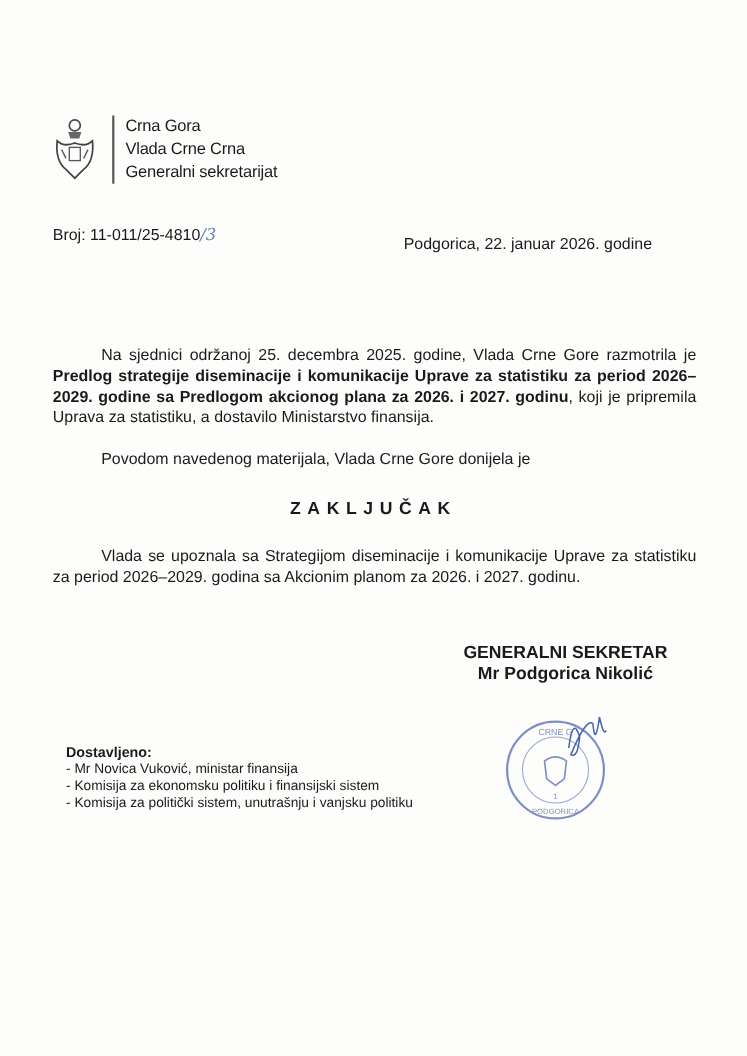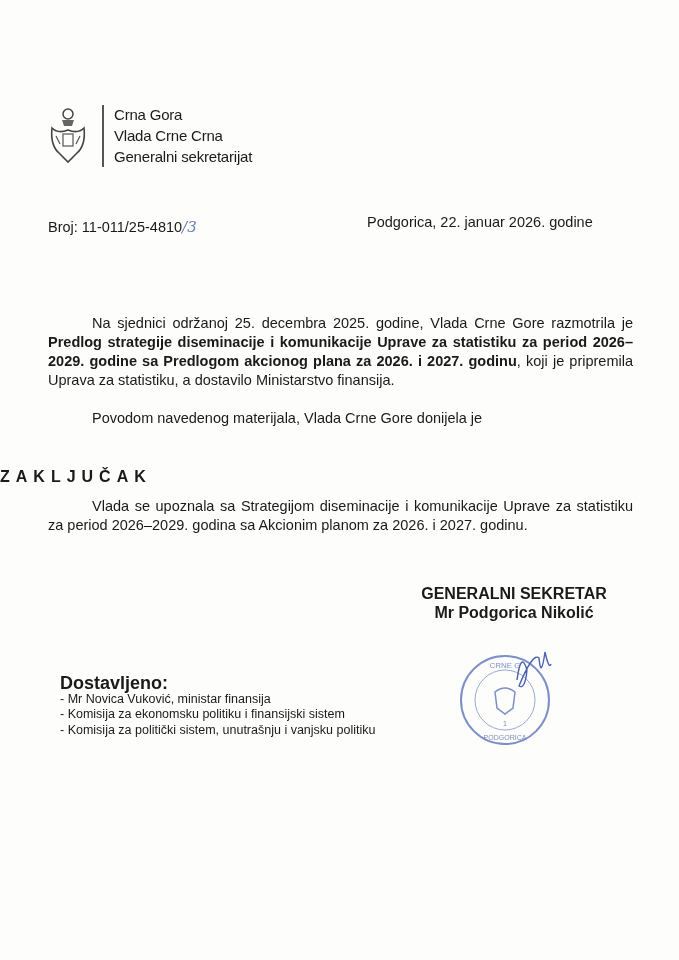--- a/index.html
+++ b/index.html
@@ -6,32 +6,32 @@
   body {
     width: 679px; height: 960px; background: #fdfdfc;
     font-family: "Liberation Sans", sans-serif; color: #1a1a1a;
     position: relative; overflow: hidden;
   }
   .abs { position: absolute; }
   .header { left: 48px; top: 104px; display: flex; align-items: center; }
   .crest { width: 40px; height: 60px; margin-right: 14px; }
   .vline { width: 2px; height: 62px; background: #555; margin-right: 10px; }
   .header-lines div { font-size: 15px; font-weight: normal; line-height: 21px; letter-spacing: -0.2px; }
-  .broj { left: 48px; top: 218px; font-size: 14.5px; }
+  .broj { left: 48px; top: 204px; font-size: 14.5px; }
   .broj .hand { color: #6a7fb0; font-family: "DejaVu Serif", serif; font-style: italic; font-size: 15px; }
   .date { left: 367px; top: 214px; font-size: 14.5px; }
   .para { left: 48px; width: 585px; font-size: 14.5px; line-height: 19px; text-align: justify; }
   .p1 { top: 314px; text-indent: 44px; }
   .p2 { top: 409px; left: 92px; }
-  .title { top: 468px; left: 0; width: 679px; text-align: left; font-weight: bold; font-size: 16px; letter-spacing: 6px; }
+  .title { top: 454px; left: 0; width: 679px; text-align: center; font-weight: bold; font-size: 16px; letter-spacing: 6px; }
   .p3 { top: 497px; text-indent: 44px; }
   .sign { left: 410px; width: 208px; text-align: center; top: 584px; font-weight: bold; font-size: 16px; line-height: 19px; }
   .stamp { left: 455px; top: 640px; width: 110px; height: 110px; }
   .dost { left: 60px; top: 676px; font-size: 12.5px; line-height: 15.5px; }
-  .dost .head { font-weight: bold; font-size: 18px; }
+  .dost .head { font-weight: bold; font-size: 13px; }
   b { font-weight: bold; }
 </style>
 </head>
 <body>
 
 <div class="abs header">
   <svg class="crest" viewBox="0 0 40 60">
     <circle cx="20" cy="8" r="5" fill="none" stroke="#444" stroke-width="1.5"></circle>
     <path d="M14 14 L26 14 L24 20 L16 20 Z" fill="#666"></path>
     <path d="M4 22 Q2 40 12 48 L20 56 L28 48 Q38 40 36 22 Q30 28 20 24 Q10 28 4 22 Z" fill="none" stroke="#444" stroke-width="1.6"></path>

